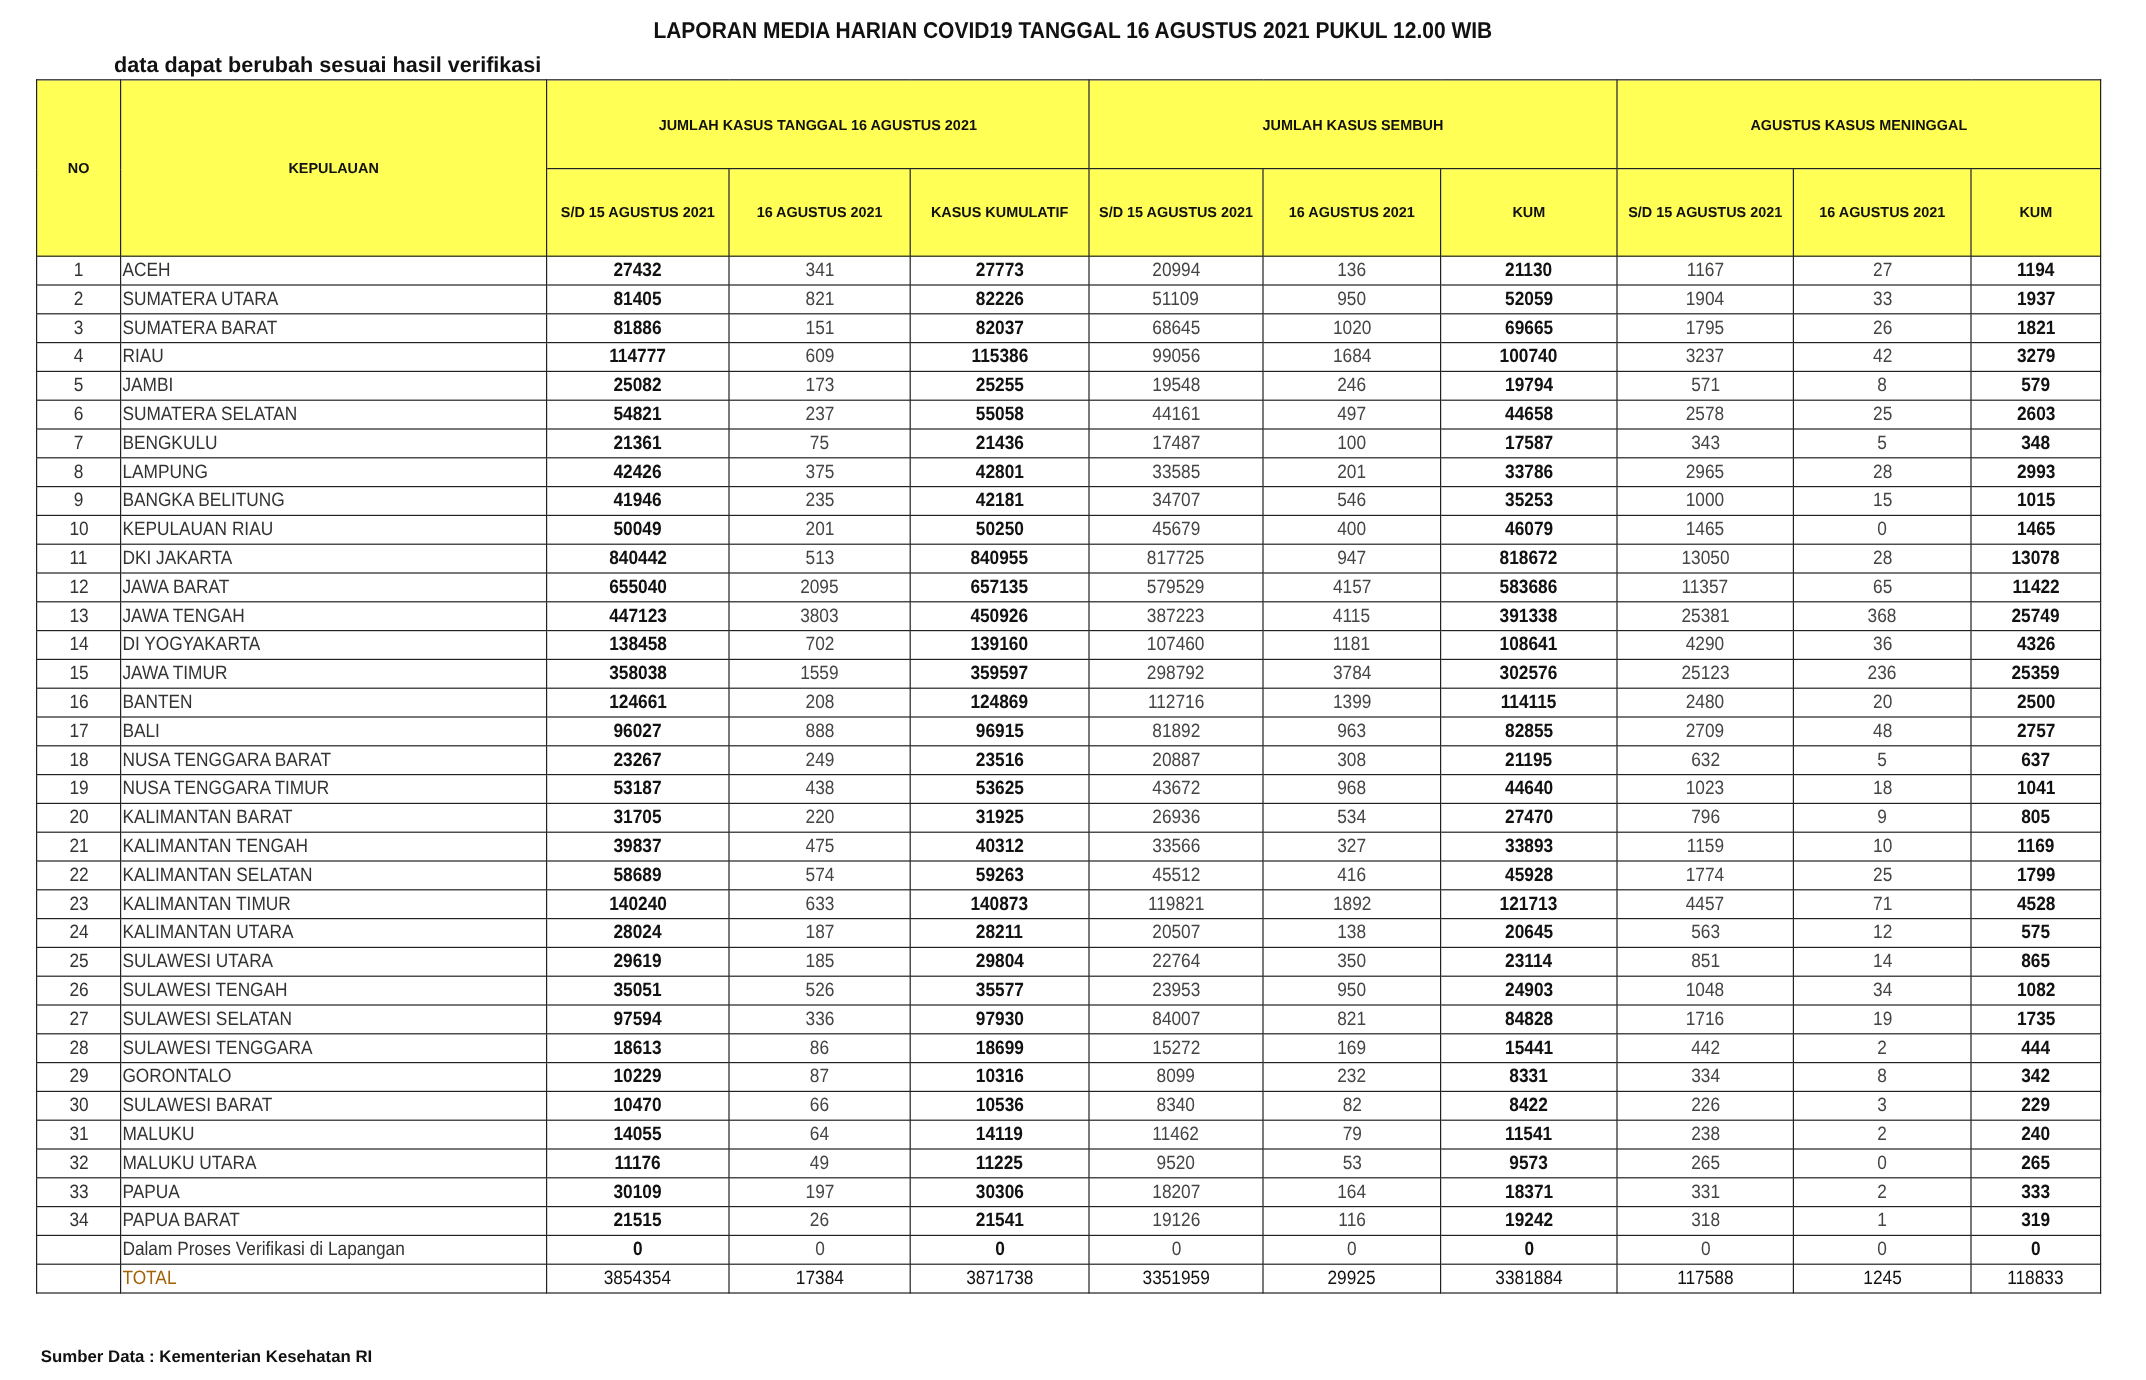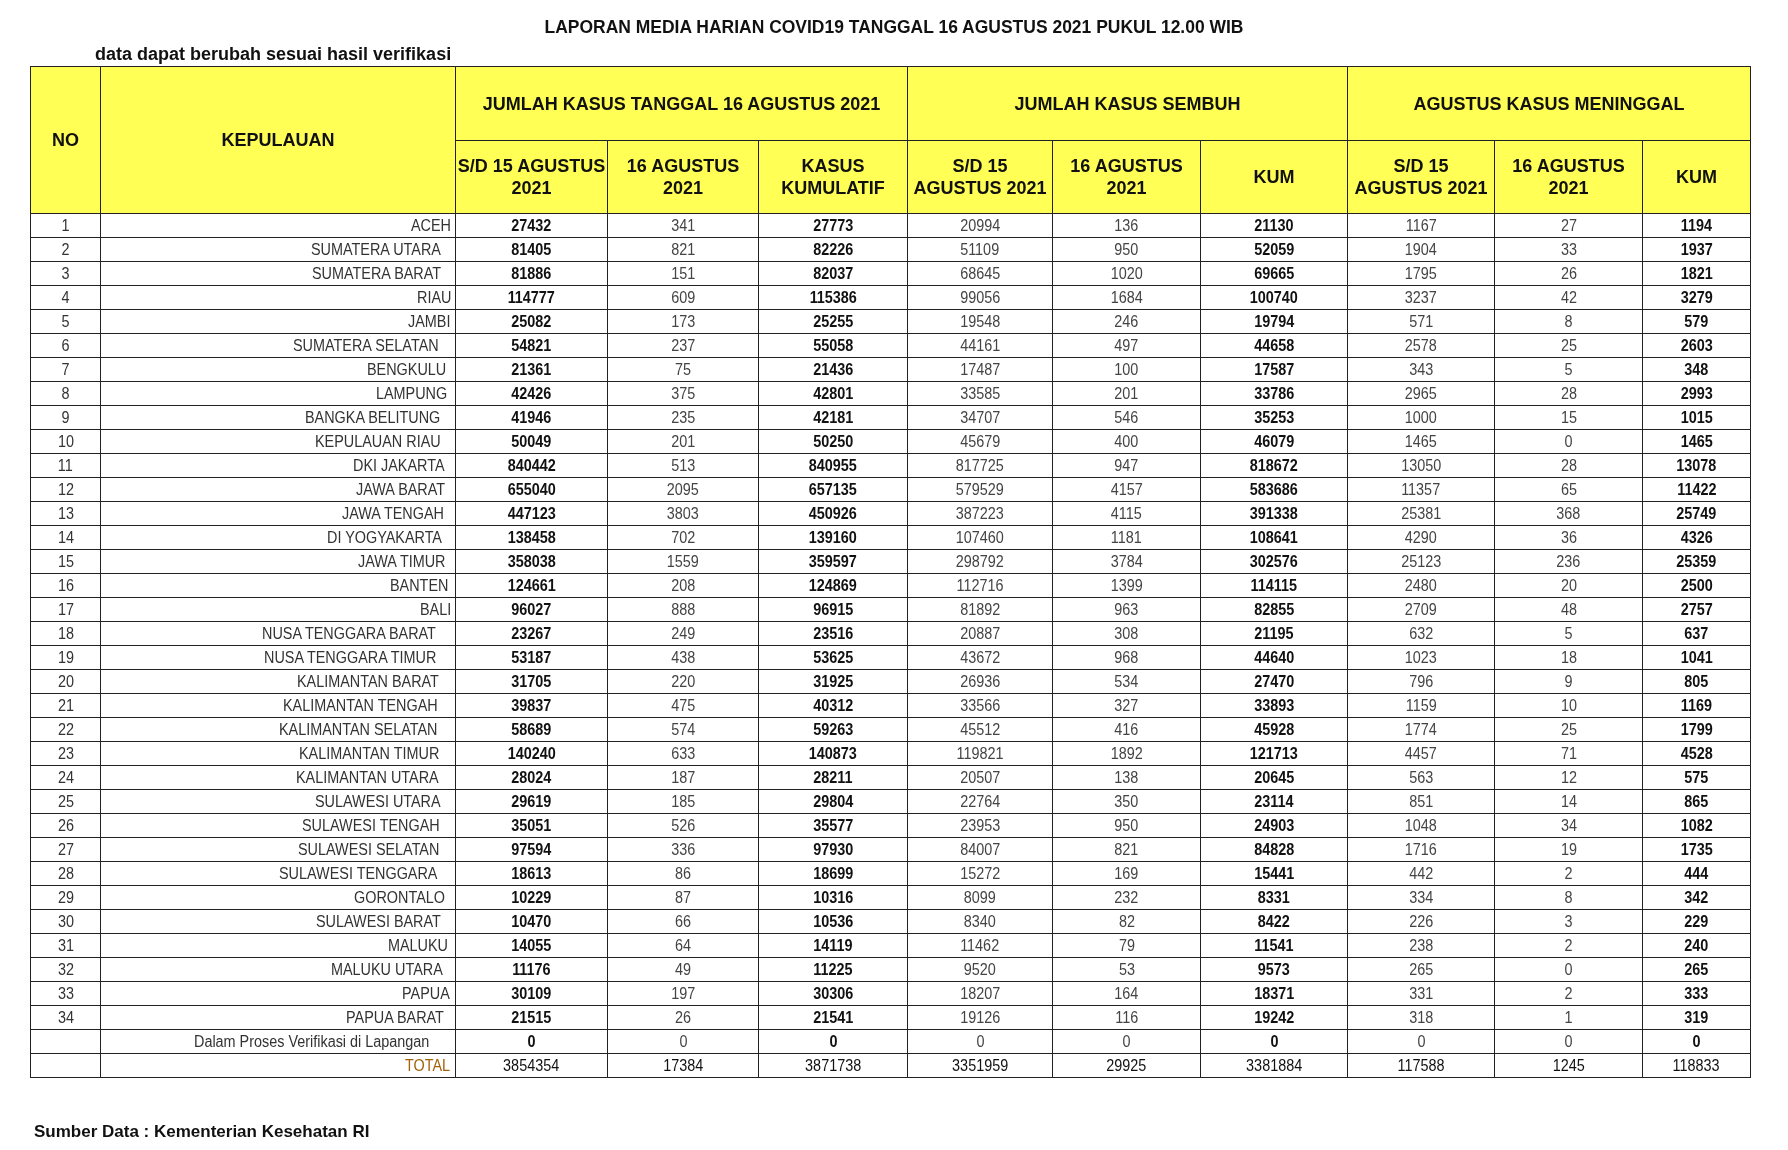--- a/index.html
+++ b/index.html
@@ -13,39 +13,39 @@
     position: absolute; left: 95px; top: 44px;
     font-family: "Liberation Sans", sans-serif; font-weight: bold; font-size: 18px;
   }
   table.rep {
     position: absolute; left: 30px; top: 66px;
     border-collapse: collapse; table-layout: fixed; width: 1720px;
   }
   table.rep th, table.rep td { border: 1.5px solid #222; padding: 0; }
   table.rep thead th {
     background: #ffff55; font-family: "Liberation Sans", sans-serif; font-weight: bold;
-    font-size: 18px; text-align: center; line-height: 22px;
+    font-size: 12px; text-align: center; line-height: 22px;
   }
   table.rep thead tr.h1 th { height: 73px; }
   table.rep thead tr.h2 th { height: 72px; }
   table.rep tbody td {
     height: 23px; font-family: "Liberation Sans", sans-serif; font-size: 16px; text-align: center;
     line-height: 23px; font-stretch: condensed;
   }
   table.rep tbody td .t { display: inline-block; transform: scaleX(0.9); }
   table.rep tbody td.num-light { color: #444; font-weight: normal; }
   table.rep tbody td.num-bold { font-weight: bold; }
   table.rep tbody td.no { color: #333; }
-  table.rep tbody td.prov { text-align: right; padding-left: 14px; color: #333; }
+  table.rep tbody td.prov { text-align: left; padding-left: 1px; color: #333; }
   table.rep tbody td.prov .t { transform-origin: left center; }
   table.rep tbody tr.total td { font-weight: normal; color: #111; }
   table.rep tbody tr.total td.prov { color: #a16207; }
   .footer {
     position: absolute; left: 34px; top: 1122px;
-    font-family: "Liberation Sans", sans-serif; font-weight: bold; font-size: 17px;
+    font-family: "Liberation Sans", sans-serif; font-weight: bold; font-size: 14px;
   }
 </style>
 </head>
 <body>
 
 <div class="title">LAPORAN MEDIA HARIAN COVID19 TANGGAL 16 AGUSTUS 2021 PUKUL 12.00 WIB</div>
 <div class="note">data dapat berubah sesuai hasil verifikasi</div>
 
 <table class="rep">
   <colgroup>

